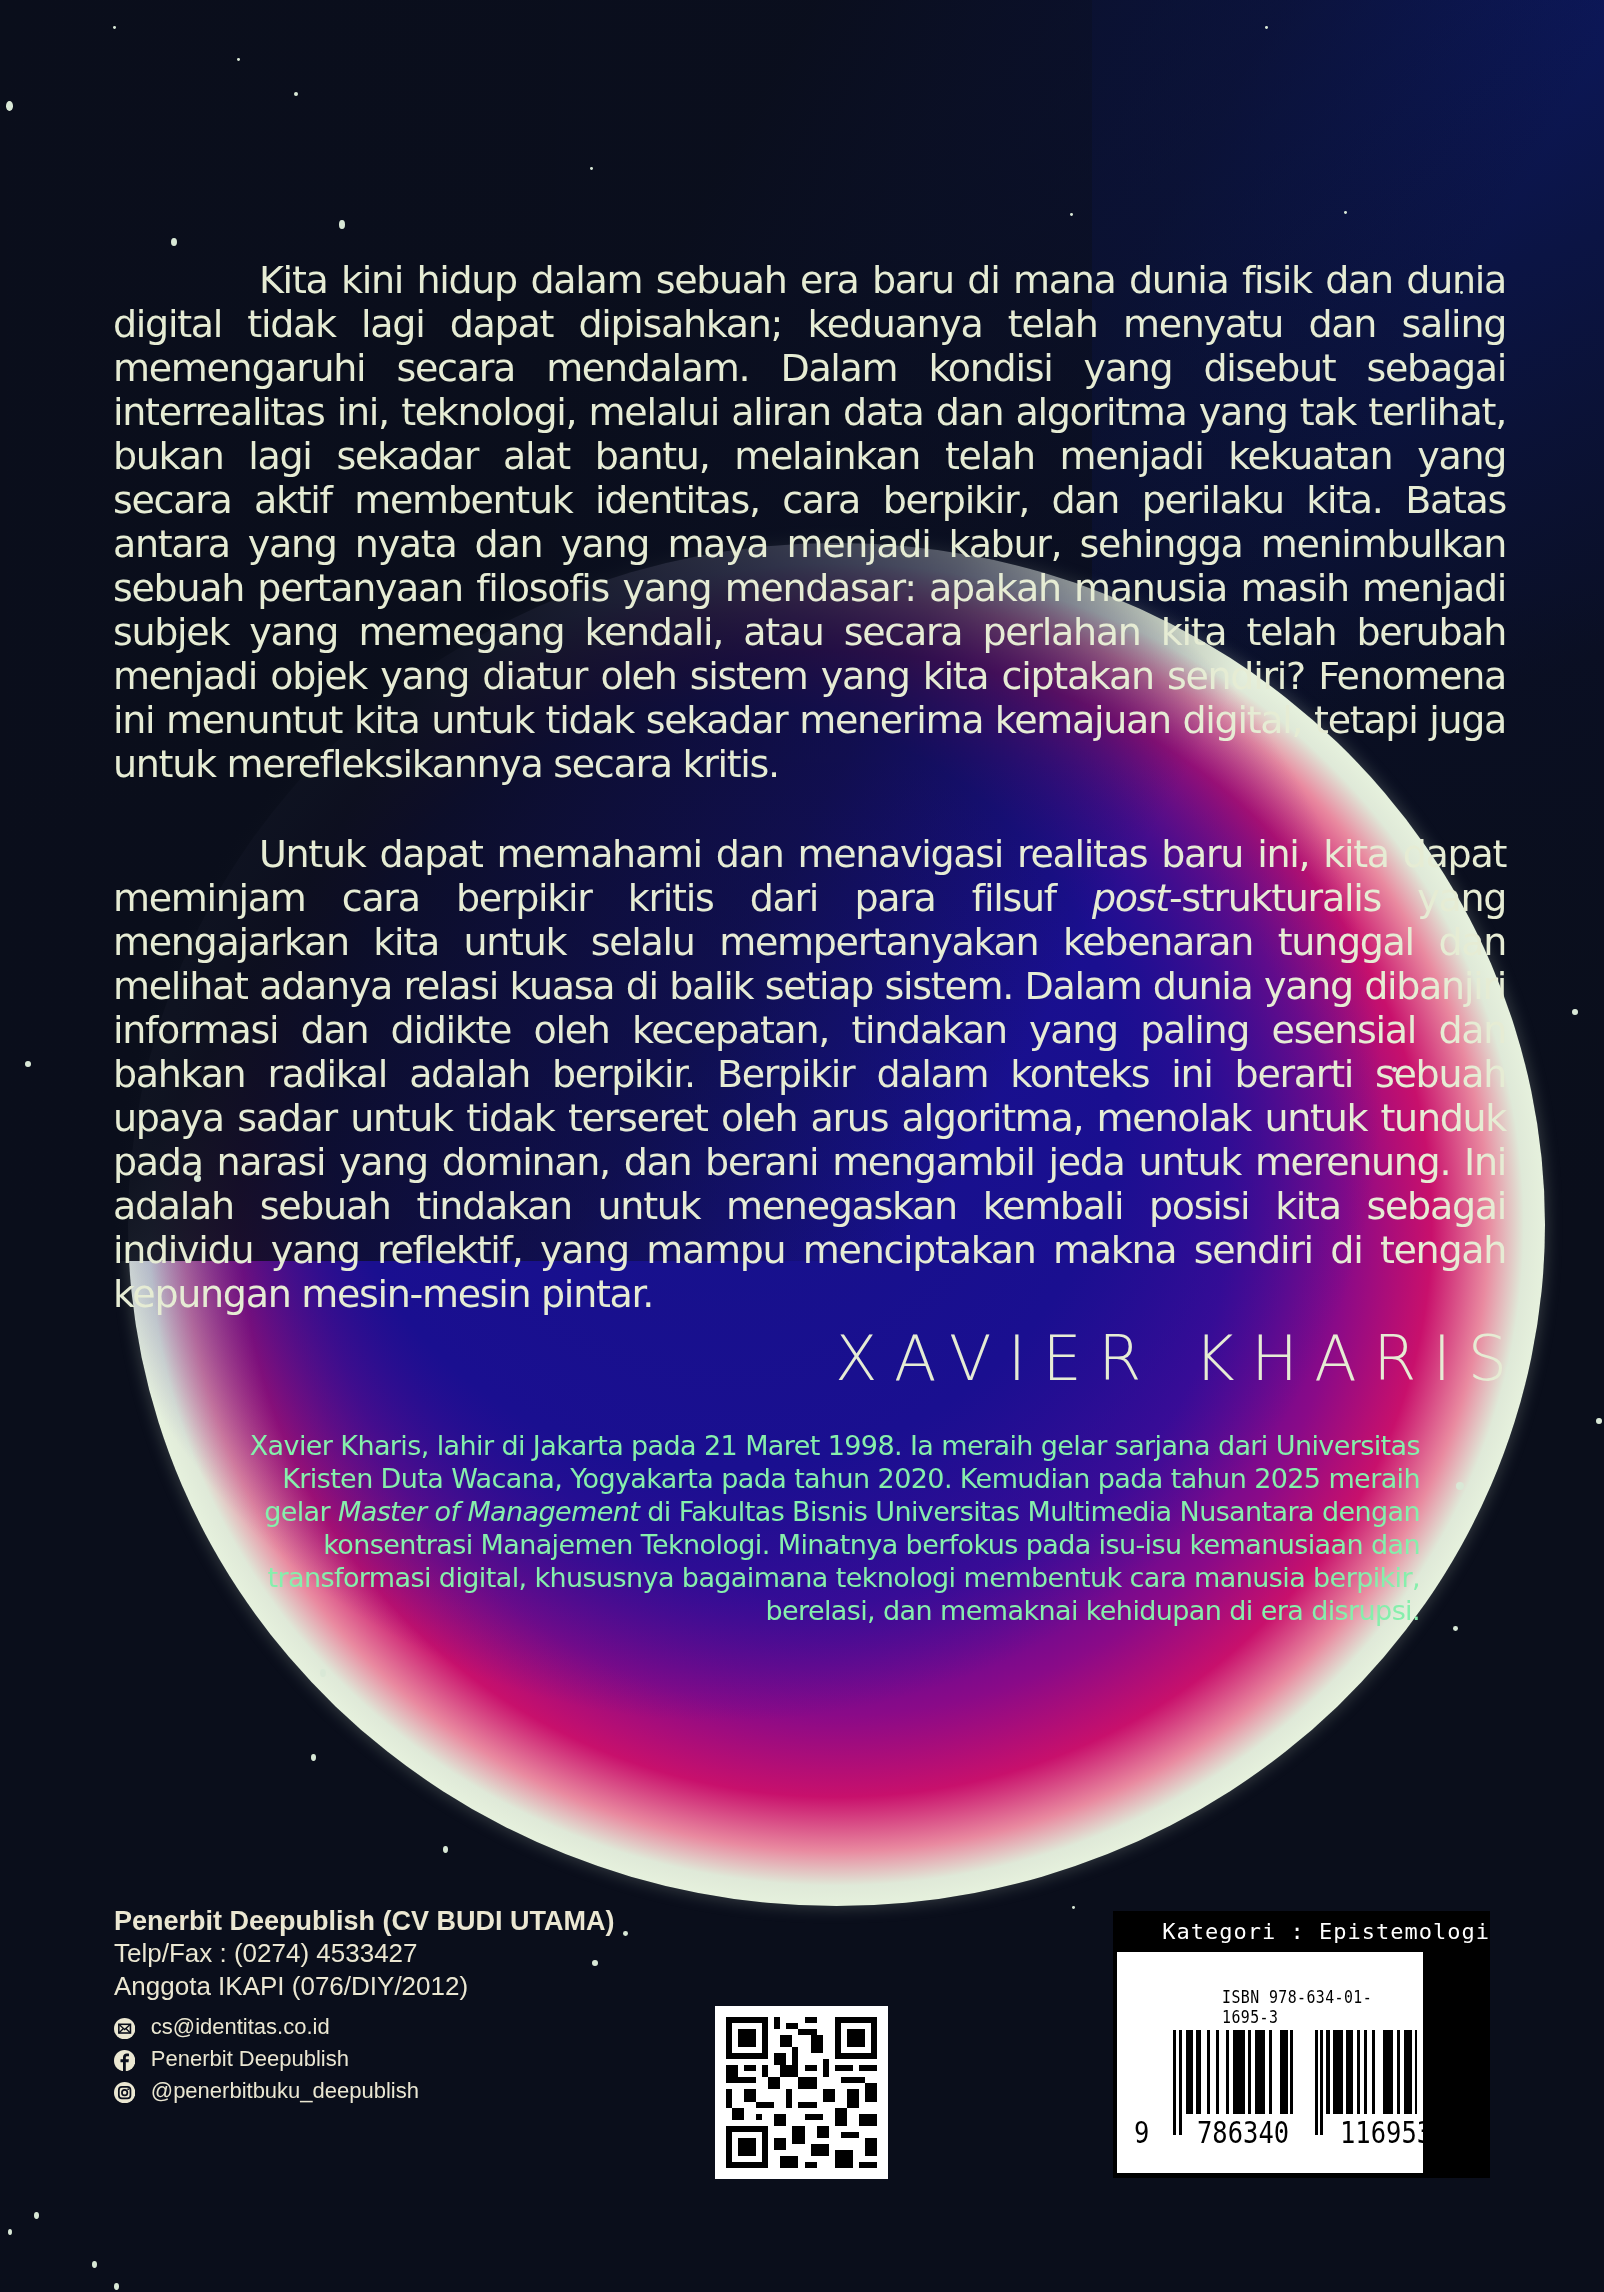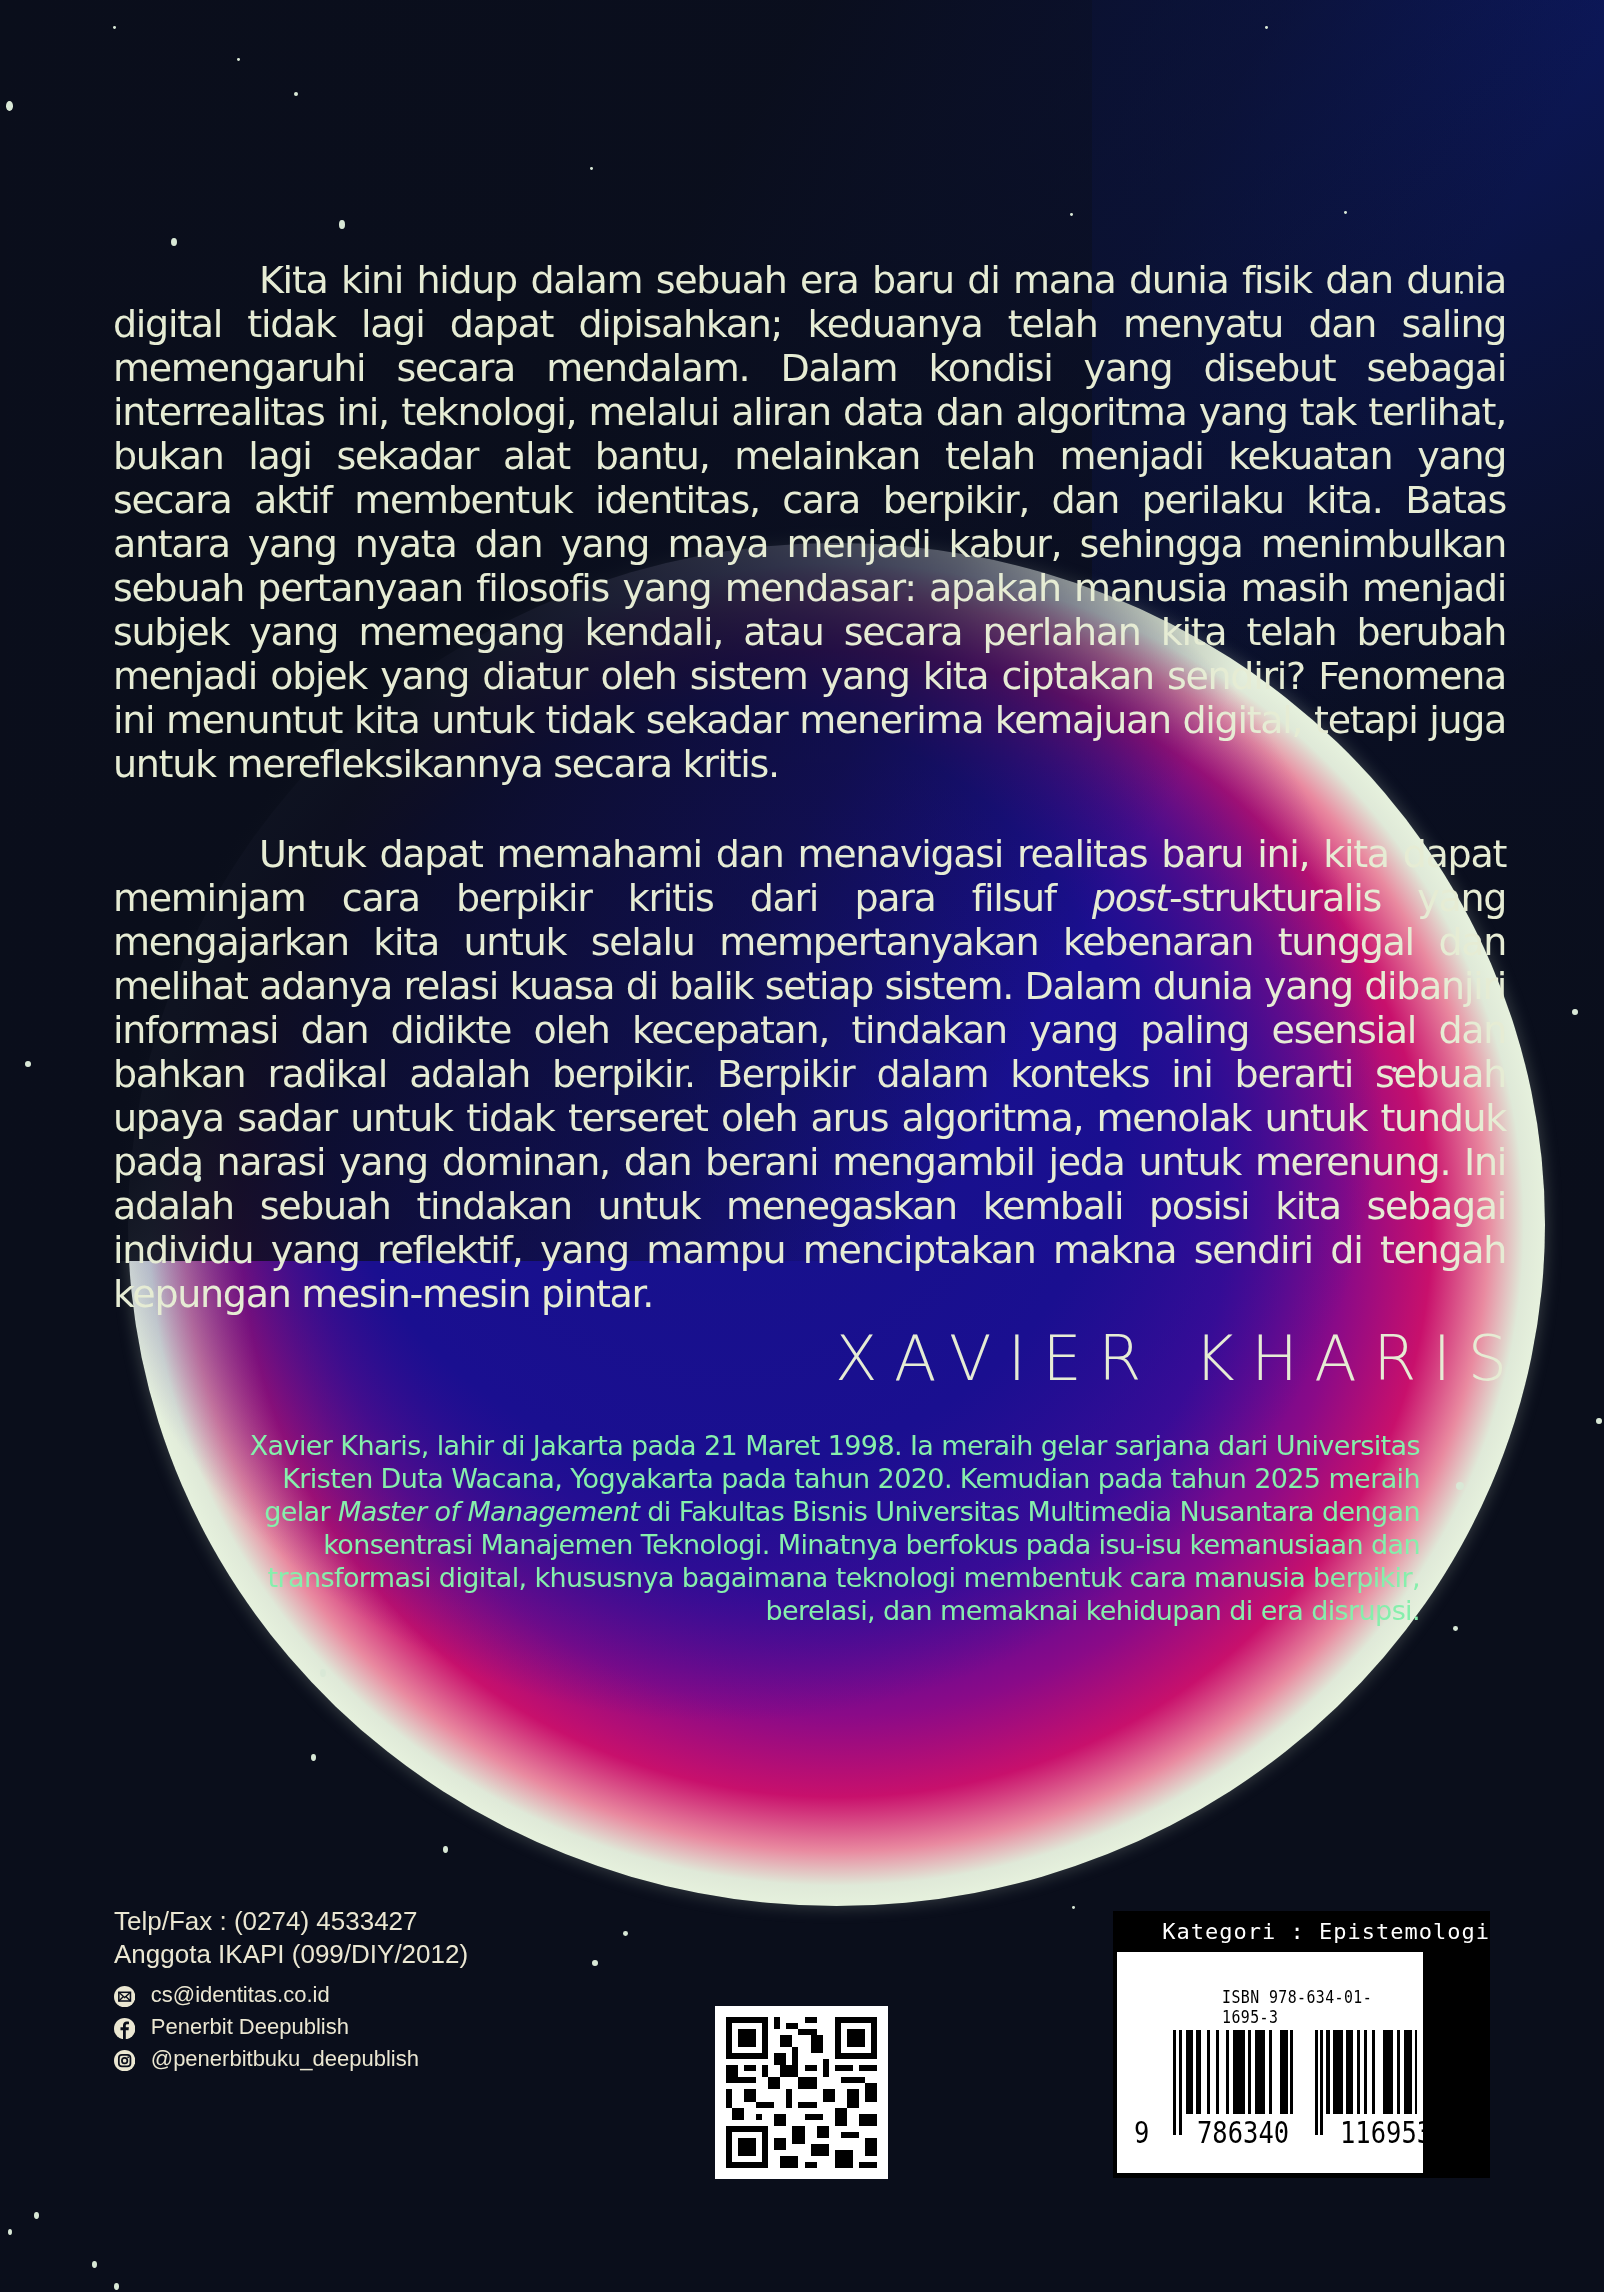--- a/index.html
+++ b/index.html
@@ -130,22 +130,23 @@
 
   <div class="para" id="p1"><span class="indent"></span><span>Kita kini hidup dalam sebuah era baru di mana dunia fisik dan dunia digital tidak lagi dapat dipisahkan; keduanya telah menyatu dan saling memengaruhi secara mendalam. Dalam kondisi yang disebut sebagai interrealitas ini, teknologi, melalui aliran data dan algoritma yang tak terlihat, bukan lagi sekadar alat bantu, melainkan telah menjadi kekuatan yang secara aktif membentuk identitas, cara berpikir, dan perilaku kita. Batas antara yang nyata dan yang maya menjadi kabur, sehingga menimbulkan sebuah pertanyaan filosofis yang mendasar: apakah manusia masih menjadi subjek yang memegang kendali, atau secara perlahan kita telah berubah menjadi objek yang diatur oleh sistem yang kita ciptakan sendiri? Fenomena ini menuntut kita untuk tidak sekadar menerima kemajuan digital, tetapi juga untuk merefleksikannya secara kritis.</span></div>
 
   <div class="para" id="p2"><span class="indent"></span><span>Untuk dapat memahami dan menavigasi realitas baru ini, kita dapat meminjam cara berpikir kritis dari para filsuf </span><em>post</em><span>-strukturalis yang mengajarkan kita untuk selalu mempertanyakan kebenaran tunggal dan melihat adanya relasi kuasa di balik setiap sistem. Dalam dunia yang dibanjiri informasi dan didikte oleh kecepatan, tindakan yang paling esensial dan bahkan radikal adalah berpikir. Berpikir dalam konteks ini berarti sebuah upaya sadar untuk tidak terseret oleh arus algoritma, menolak untuk tunduk pada narasi yang dominan, dan berani mengambil jeda untuk merenung. Ini adalah sebuah tindakan untuk menegaskan kembali posisi kita sebagai individu yang reflektif, yang mampu menciptakan makna sendiri di tengah kepungan mesin-mesin pintar.</span></div>
 
   <div class="author-name">XAVIER KHARIS</div>
 
   <div class="bio"><span>Xavier Kharis, lahir di Jakarta pada 21 Maret 1998. Ia meraih gelar sarjana dari Universitas Kristen Duta Wacana, Yogyakarta pada tahun 2020. Kemudian pada tahun 2025 meraih gelar </span><em>Master of Management</em><span> di Fakultas Bisnis Universitas Multimedia Nusantara dengan konsentrasi Manajemen Teknologi. Minatnya berfokus pada isu-isu kemanusiaan dan transformasi digital, khususnya bagaimana teknologi membentuk cara manusia berpikir, berelasi, dan memaknai kehidupan di era disrupsi.</span></div>
 
   <div class="pub">
+    <div class="name">Penerbit Deepublish (CV BUDI UTAMA)</div>
     <div class="line">Telp/Fax : (0274) 4533427</div>
-    <div class="line">Anggota IKAPI (099/DIY/2012)</div>
+    <div class="line">Anggota IKAPI (076/DIY/2012)</div>
     <div class="contacts">
       <div class="contact">
         <span class="ic">
           <svg width="21.3" height="21.3" viewBox="0 0 22 22">
               <circle cx="11" cy="11" r="11" fill="#ebe7d2"></circle>
               <rect x="5" y="6.5" width="12" height="9" fill="none" stroke="#0a0e1b" stroke-width="1.6"></rect>
               <path d="M5 6.5 L11 12 L17 6.5 M5 15.5 L9.5 11 M17 15.5 L12.5 11" fill="none" stroke="#0a0e1b" stroke-width="1.4"></path>
             </svg>
         </span>
         <span>cs@identitas.co.id</span>

